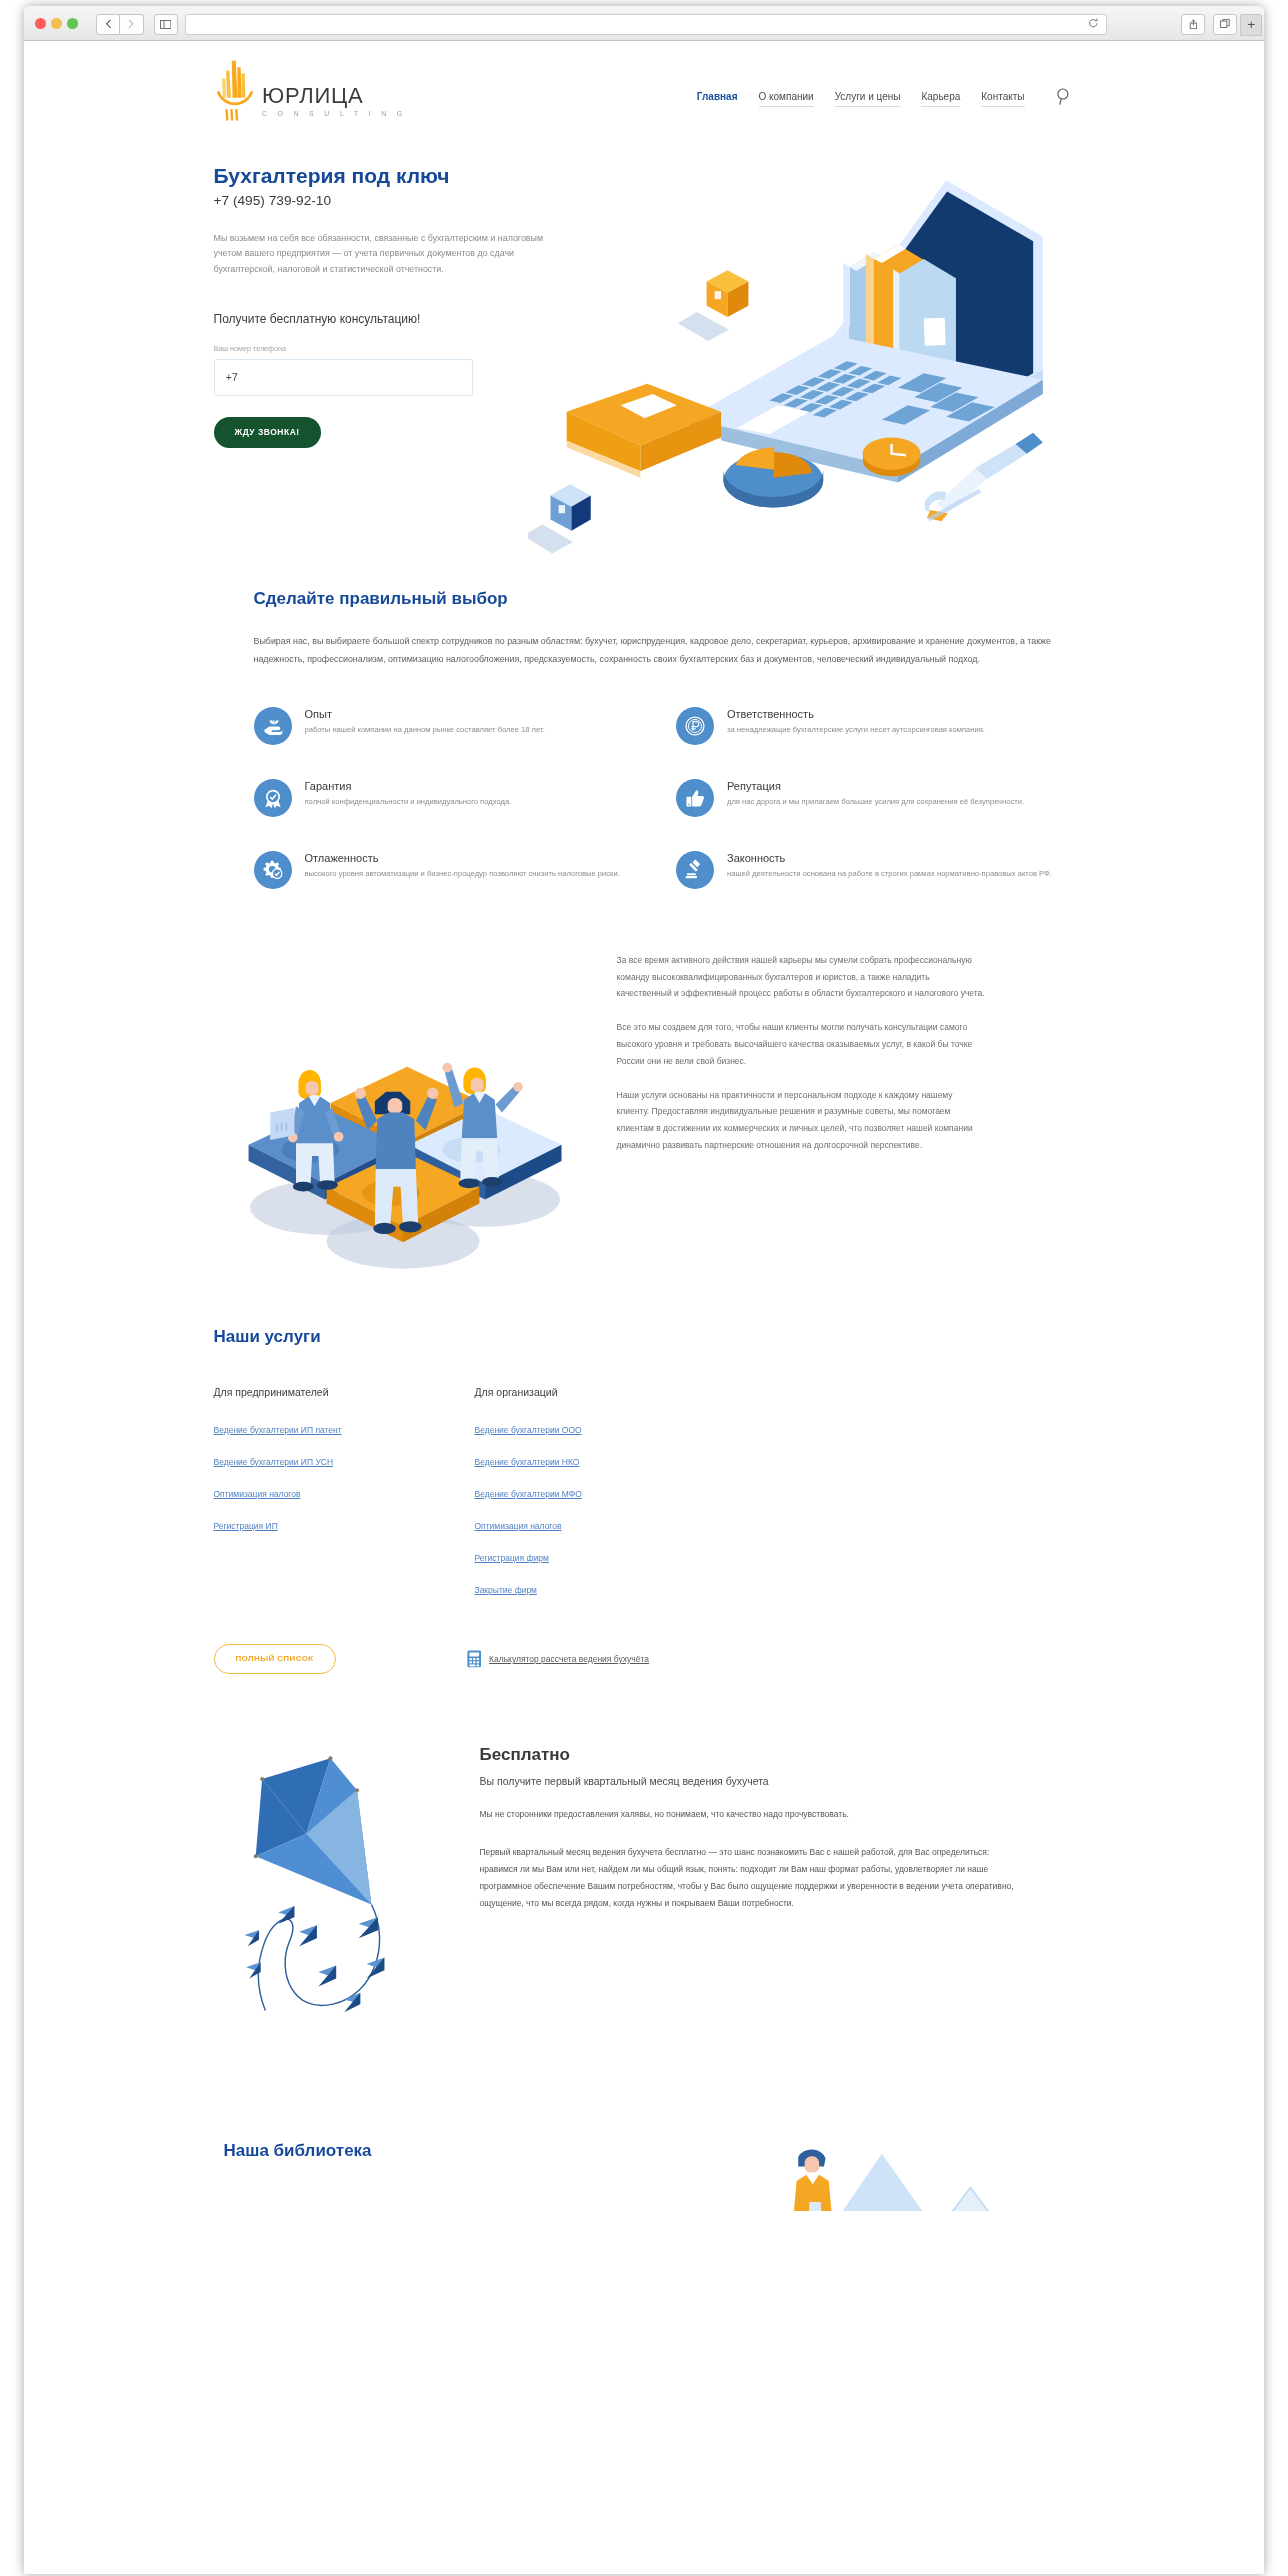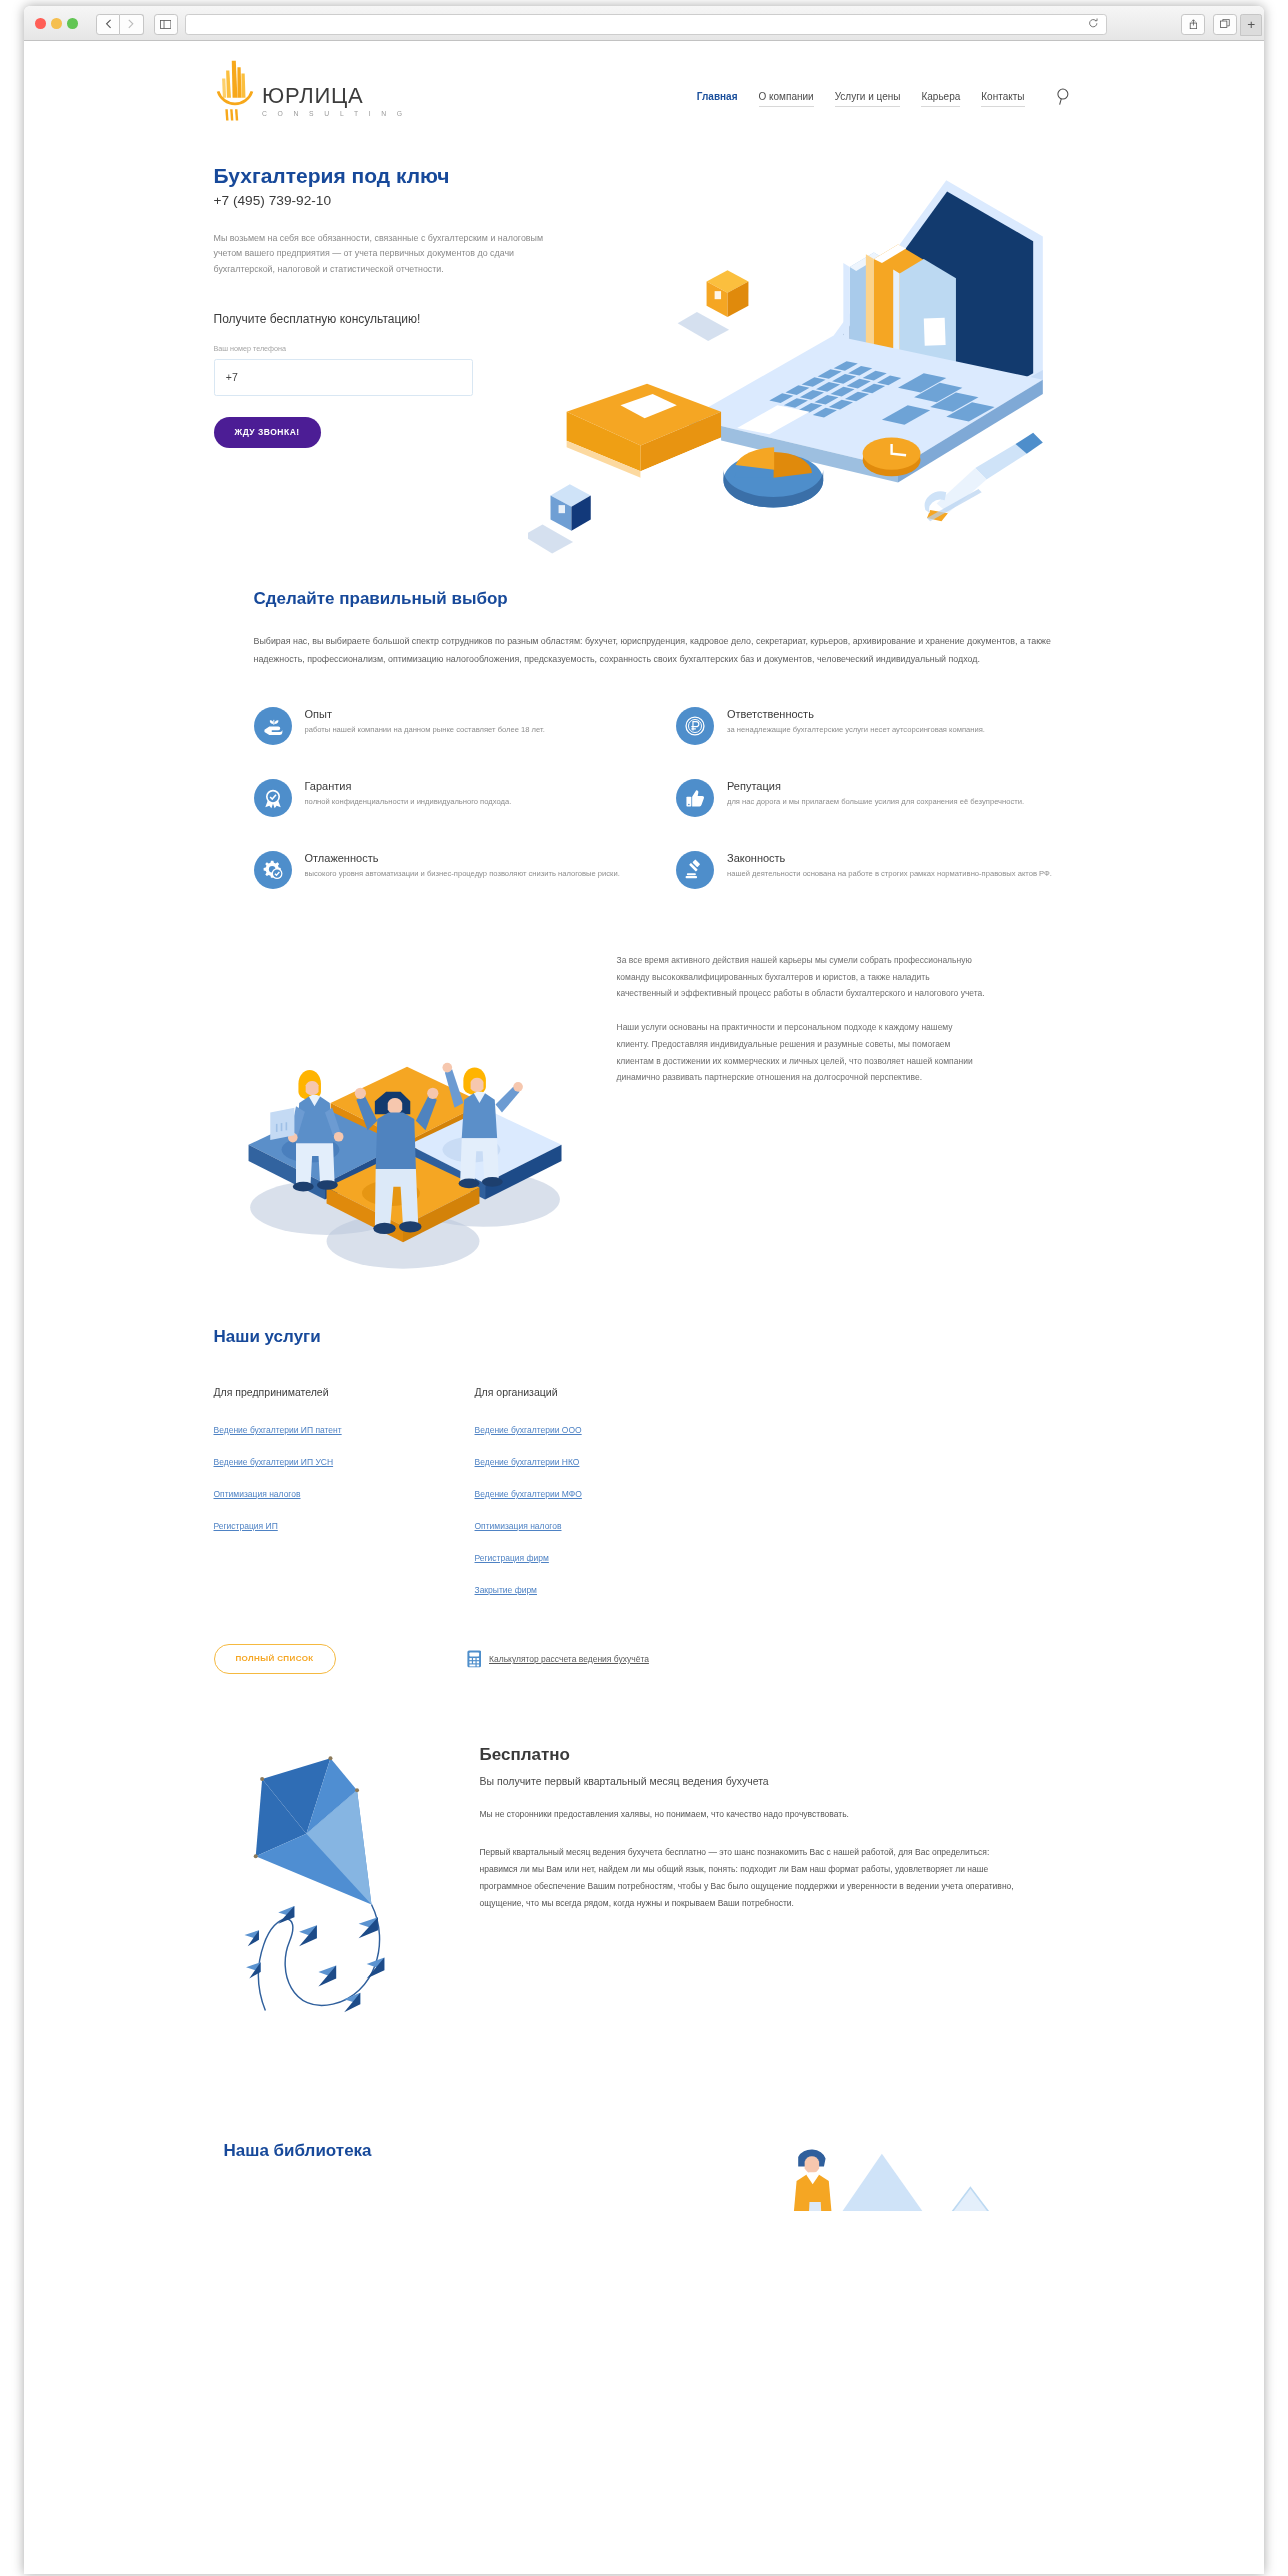--- a/index.html
+++ b/index.html
@@ -102,21 +102,21 @@
   .hero-phone{ font-size:13.7px; color:#3b3b3b; margin-bottom:22.5px; }
   .hero-desc{ font-size:8.9px; color:#8a8a8a; line-height:1.75; margin-bottom:35px; }
   .hero-cta-title{ font-size:12px; color:#3b3b3b; margin-bottom:17.7px; }
   .field-label{ font-size:7.2px; color:#a5a5a5; margin-bottom:5.6px; }
   .phone-input{
     width:259px; height:37px; border:0.8px solid #d9e7f3; border-radius:2.4px;
     box-sizing:border-box; padding:0 11.3px; font-size:10.5px; color:#444;
     font-family:"Liberation Sans", sans-serif; outline:none; background:#fff;
   }
   .btn-orange{
-    margin-top:21px; display:inline-block; background:#4c1d95; color:#fff;
+    margin-top:21px; display:inline-block; background:#14532d; color:#fff;
     font-size:8.5px; font-weight:700; letter-spacing:0.5px;
     padding:10.5px 21px; border-radius:17.7px; border:none; cursor:pointer;
     font-family:"Liberation Sans", sans-serif;
   }
   .hero-art{ position:absolute; left:314px; top:0; width:547px; height:419px; }
 
   
   .sec-title{
     font-size:17px; font-weight:700; color:#17499a; margin:0 0 22.5px 0;
   }
@@ -570,20 +570,21 @@
               <ellipse cx="280" cy="156" rx="6" ry="6" fill="#f6c7ae"></ellipse>
               <ellipse cx="368" cy="180" rx="6" ry="6" fill="#f6c7ae"></ellipse>
               <path d="M298 244 l44 0 l2 54 l-18 0 l-2 -38 l-8 0 l-2 38 l-18 0 Z" fill="#e3eefb"></path>
               <ellipse cx="307" cy="300" rx="13" ry="6" fill="#1d3f6e"></ellipse>
               <ellipse cx="336" cy="298" rx="13" ry="6" fill="#1d3f6e"></ellipse>
             </g>
           </svg>
         </div>
         <div class="about-text">
           <p>За все время активного действия нашей карьеры мы сумели собрать профессиональную команду высококвалифицированных бухгалтеров и юристов, а также наладить качественный и эффективный процесс работы в области бухгалтерского и налогового учета.</p>
+          <p>Все это мы создаем для того, чтобы наши клиенты могли получать консультации самого высокого уровня и требовать высочайшего качества оказываемых услуг, в какой бы точке России они не вели свой бизнес.</p>
           <p>Наши услуги основаны на практичности и персональном подходе к каждому нашему клиенту. Предоставляя индивидуальные решения и разумные советы, мы помогаем клиентам в достижении их коммерческих и личных целей, что позволяет нашей компании динамично развивать партнерские отношения на долгосрочной перспективе.</p>
         </div>
       </div>
 
       <div class="services">
         <h2 class="sec-title">Наши услуги</h2>
 
         <div class="svc-cols">
 
 

